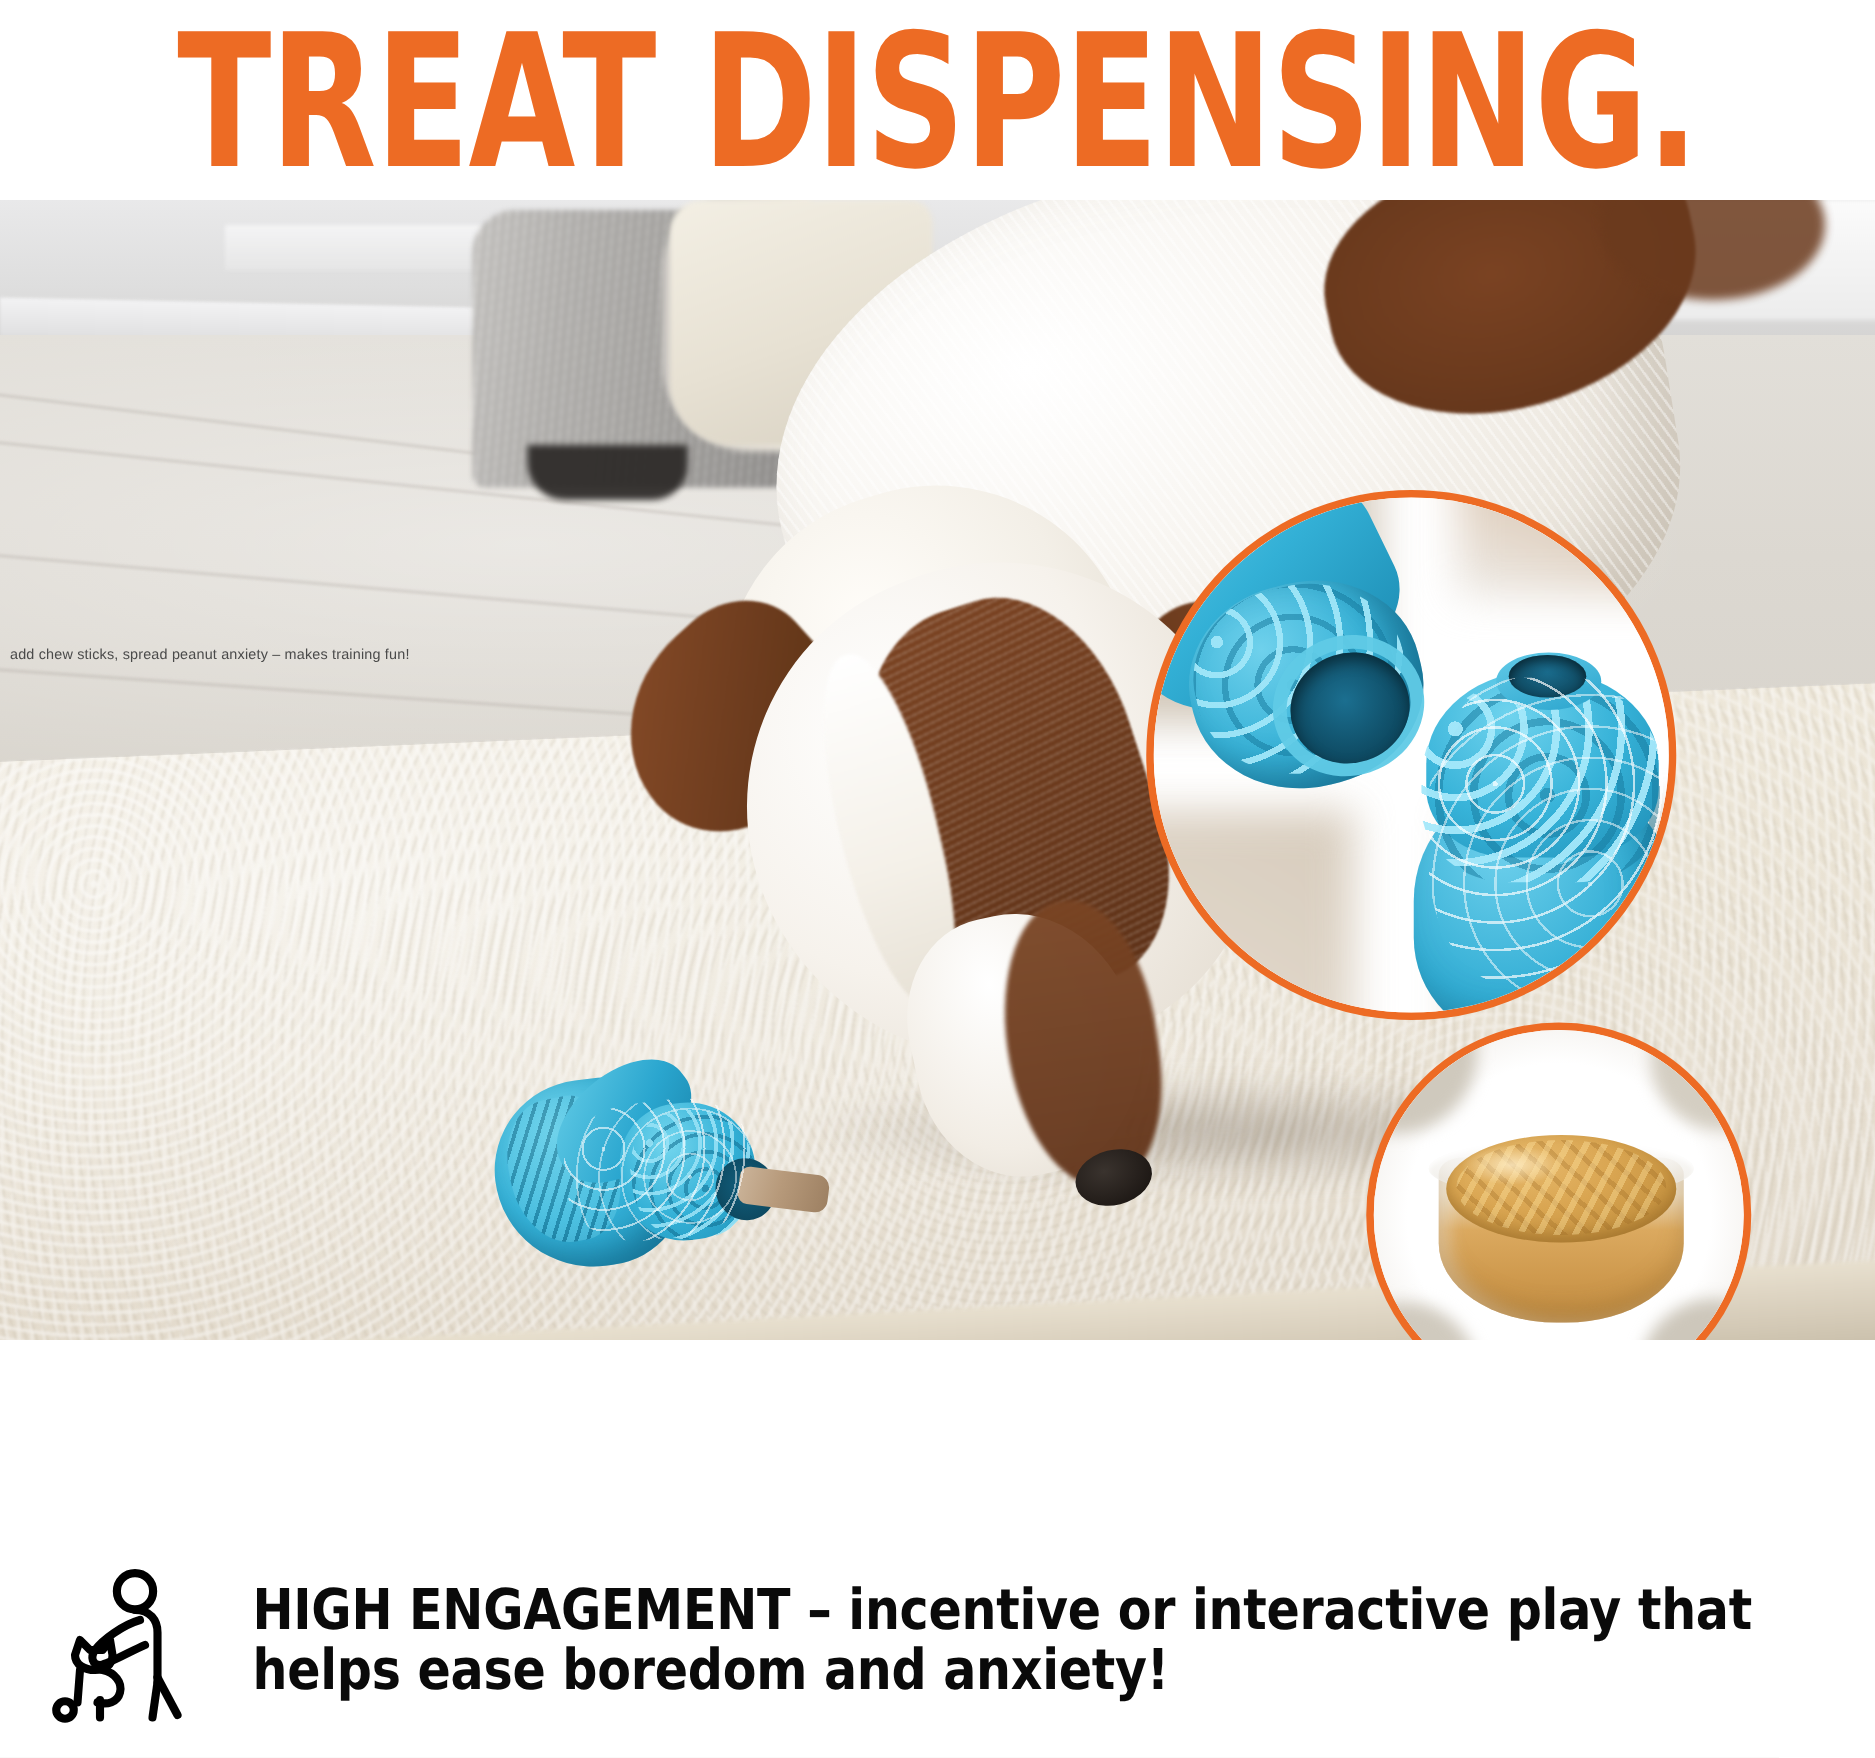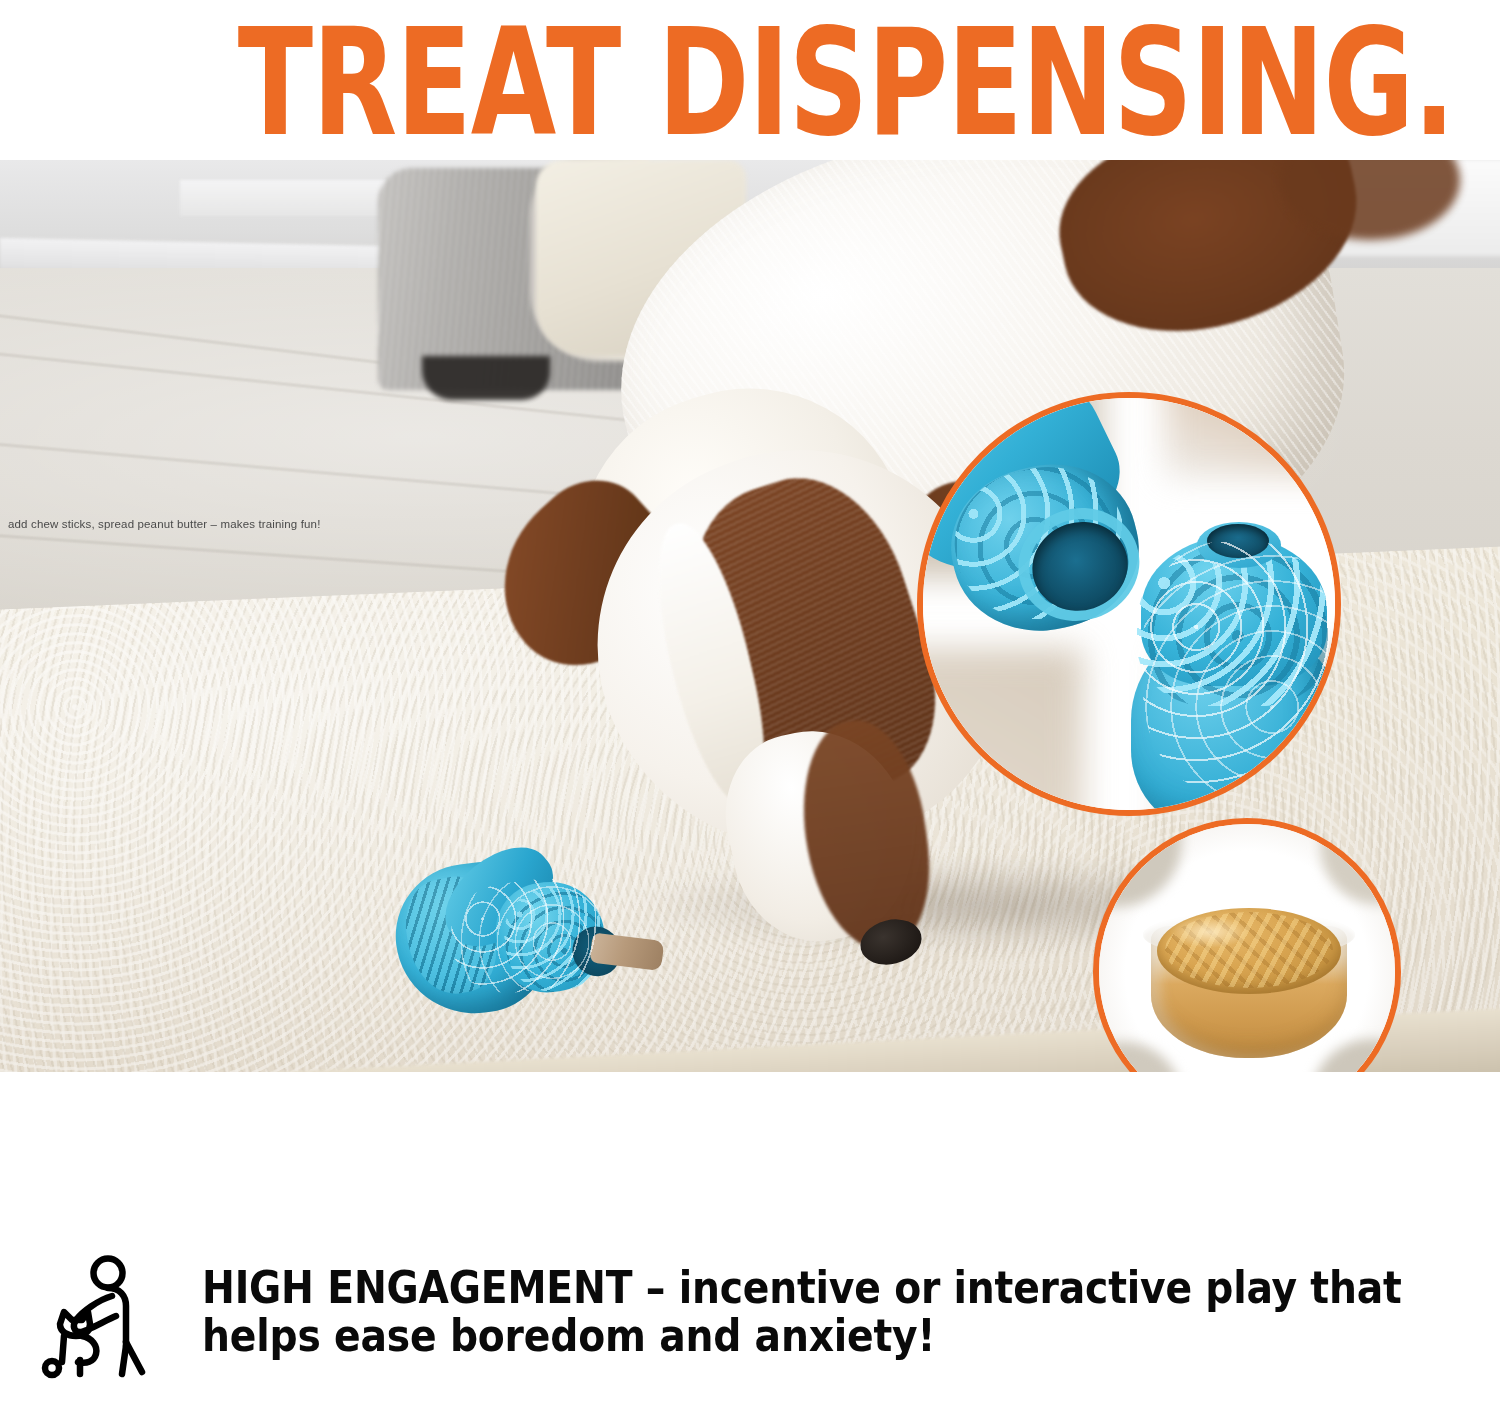--- a/index.html
+++ b/index.html
@@ -5,21 +5,21 @@
 <style>
   * { margin:0; padding:0; box-sizing:border-box; }
   html,body { width:1500px; height:1406px; background:#ffffff;
     font-family:"Liberation Sans", sans-serif; overflow:hidden; }
 
   .page { position:relative; width:1500px; height:1406px; background:#fff; }
 
   
   .headline-bar {
     position:absolute; left:0; top:0; width:1500px; height:160px;
-    background:#ffffff; display:flex; align-items:center; justify-content:flex-end;
+    background:#ffffff; display:flex; align-items:center; justify-content:center;
   }
   .headline {
     font-family:"Liberation Sans Narrow","DejaVu Sans Condensed","Liberation Sans",sans-serif;
     font-weight:bold; font-size:132px; line-height:1;
     letter-spacing:-1px; color:#ED6B24;
     transform:scaleX(0.93) scaleY(1.12); transform-origin:center center;
     white-space:nowrap; padding-top:4px;
   }
 
   
@@ -531,21 +531,21 @@
     <div class="inset inset-pb">
       <div class="pb-bg"></div>
       <div class="pb-corner"></div>
       <div class="pb-bowl"></div>
       <div class="pb-rim"></div>
       <div class="pb-butter"></div>
       <div class="pb-swirl"></div>
       <div class="pb-shine"></div>
     </div>
 
-    <div class="photo-caption">add chew sticks, spread peanut butter – makes training fun!</div>
+    <div class="photo-caption">add chew sticks, spread peanut anxiety – makes training fun!</div>
   </div>
 
   <div class="features">
 
 
     <div class="feature feature-2">
       <div class="feat-icon">
         <svg viewBox="0 0 172 125" width="172" height="125" aria-hidden="true">
           <g fill="none" stroke="#000" stroke-width="6.5" stroke-linecap="round" stroke-linejoin="round">
 

